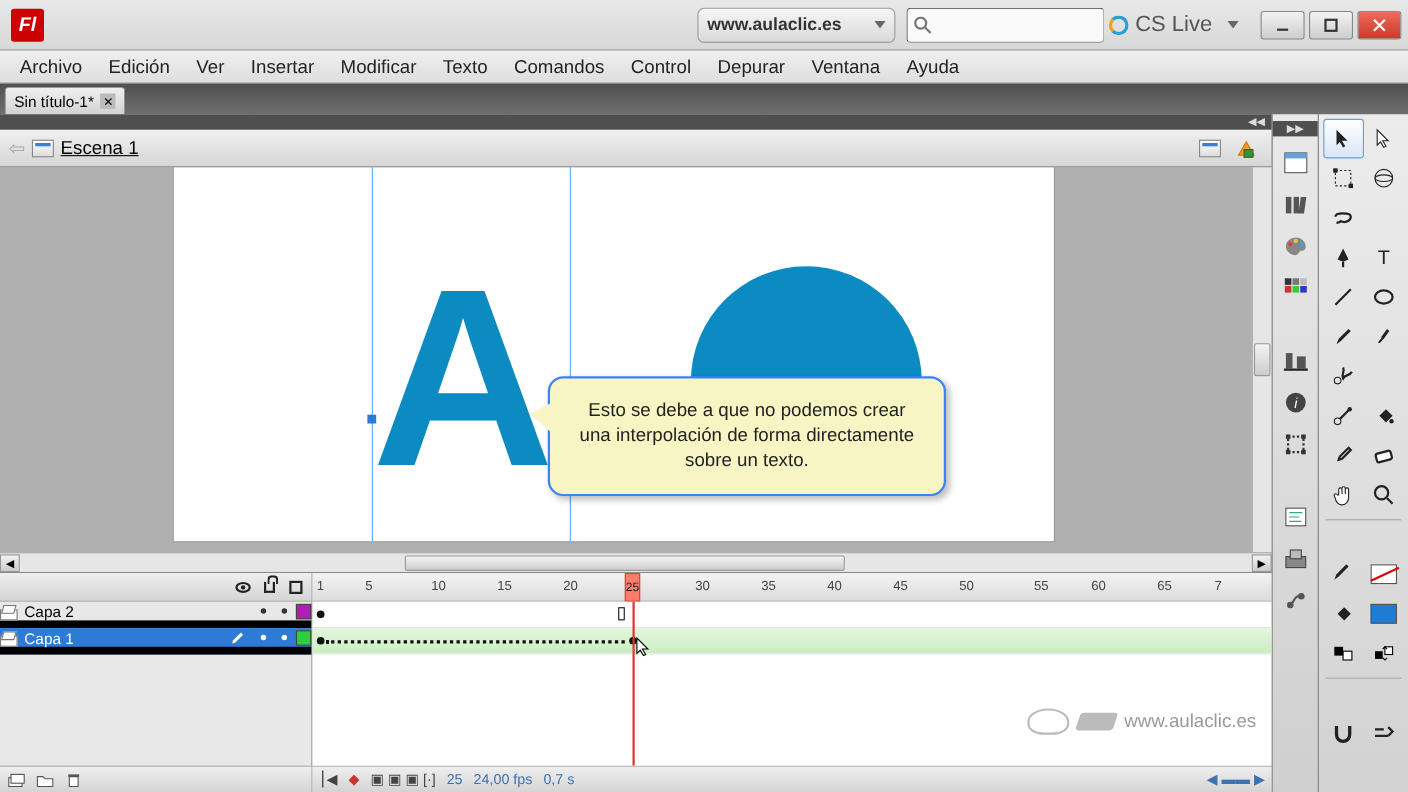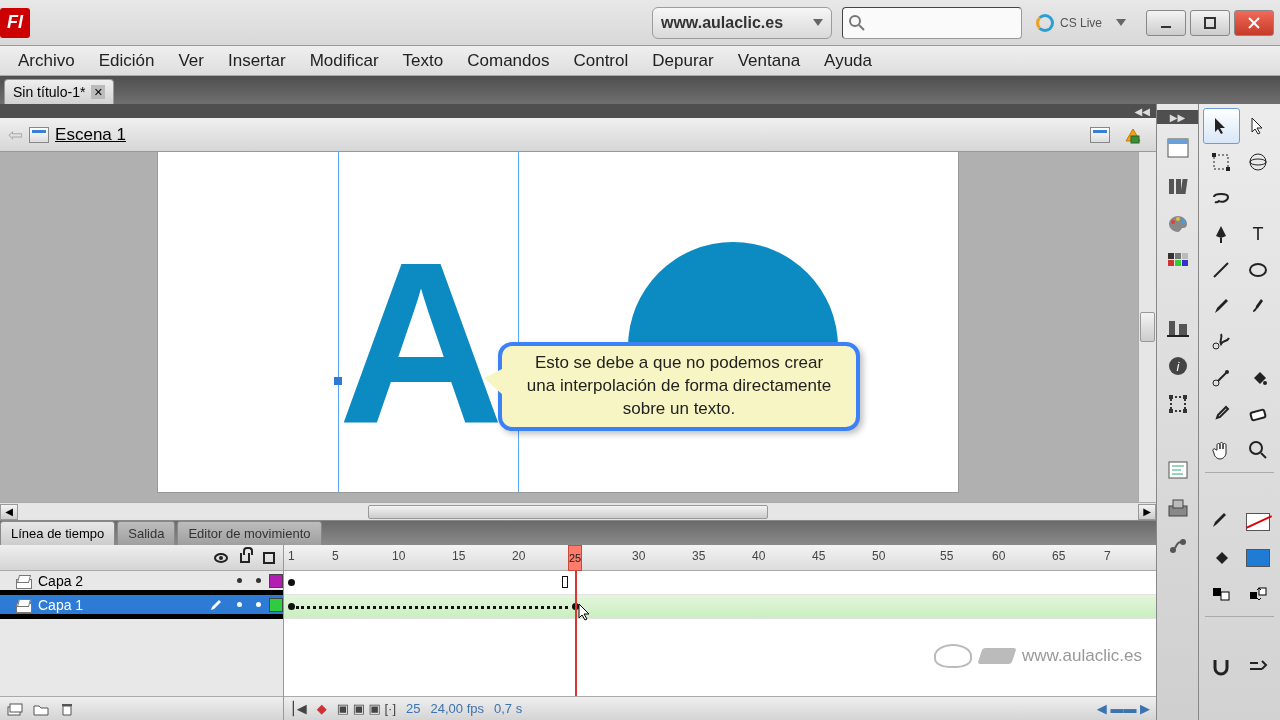--- a/index.html
+++ b/index.html
@@ -1,25 +1,25 @@
 <!DOCTYPE html>
 <html><head>
 <meta charset="utf-8">
 <style>
 * { box-sizing: border-box; margin: 0; padding: 0; font-family: "Segoe UI", Tahoma, sans-serif; }
 body { width: 1280px; height: 720px; background: #b8b8b8; overflow: hidden; font-size: 13px; }
 
 
 .titlebar { height: 46px; background: linear-gradient(#e8e8e8,#d8d8d8); display: flex; align-items: center; border-bottom: 1px solid #9a9a9a; }
-.app-icon { width: 30px; height: 30px; background: #cc0000; border-radius: 3px; display:flex; align-items:center; justify-content:center; color:#fff; font-weight:bold; font-size:18px; font-style:italic;}
+.app-icon { width: 30px; height: 30px; margin-left: 10px; background: #cc0000; border-radius: 3px; display:flex; align-items:center; justify-content:center; color:#fff; font-weight:bold; font-size:18px; font-style:italic;}
 .titlebar-spacer { flex: 1; }
 .url-drop { width: 180px; height: 32px; background: linear-gradient(#f6f6f6,#d9d9d9); border:1px solid #9c9c9c; border-radius:6px; display:flex; align-items:center; padding:0 8px; font-weight:bold; font-size:16px; color:#333;}
 .url-drop .tri { margin-left:auto; }
 .searchbox { width: 180px; height: 32px; margin-left:10px; background:#fafafa; border:1px inset #999; border-radius:4px; display:flex; align-items:center; padding:0 6px;}
-.cslive { margin-left:14px; display:flex; align-items:center; color:#555; font-size:12px;}
+.cslive { margin-left:4px; display:flex; align-items:center; color:#555; font-size:20px;}
 .cslive .ring { width:18px;height:18px;border:3px solid #2a9fd6;border-radius:50%;margin-right:6px;border-left-color:#f0a020;}
 .tri { width:0;height:0;border-left:5px solid transparent;border-right:5px solid transparent;border-top:7px solid #666;}
 .winbtns { display:flex; margin-left:18px; margin-right:4px;}
 .winbtn { width:40px;height:26px; background:linear-gradient(#f4f4f4,#ccc); border:1px solid #888; border-radius:3px; margin:0 2px; display:flex;align-items:center;justify-content:center;}
 .winbtn.close { background:linear-gradient(#f26a5a,#c63a28); color:#fff;}
 .winbtn svg { width:14px;height:14px;}
 
 
 .menubar { height:30px; background:linear-gradient(#efefef,#dedede); display:flex; align-items:center; padding:0 6px; border-bottom:1px solid #aaa; font-size:17px; color:#222;}
 .menuitem { padding:4px 12px; }
@@ -44,21 +44,21 @@
 .scenebar .icbtn{ width:26px;height:22px; margin:0 2px; display:inline-flex;align-items:center;justify-content:center;}
 .zoom { width:180px;height:26px; background:#fff;border:1px solid #888; margin-left:6px; display:flex; align-items:center; padding:0 8px; font-size:16px;}
 .zoom .tri{margin-left:auto;}
 
 .stage-wrap { flex:1; position:relative; background:#b0b0b0; overflow:hidden;}
 .canvas { position:absolute; left:158px; top:0; width:800px; height:340px; background:#fff; box-shadow:0 0 0 1px #999;}
 .guide-v { position:absolute; top:0; bottom:0; width:1px; background:#5aa7ff;}
 .bigA { position:absolute; font-family:Arial,sans-serif; font-weight:bold; font-size:230px; color:#0b8bc2; left:180px; top:100px; line-height:0.8;}
 .sel-handle{position:absolute;width:8px;height:8px;background:#2e7bd6;left:176px;top:225px;}
 .half-circle { position:absolute; width:210px;height:105px; border-radius:105px 105px 0 0; background:#0b8bc2; left:470px; top:90px;}
-.callout { position:absolute; left:340px; top:190px; width:362px; padding:6px 22px; background:#f7f5c3; border:4px solid #3b82f6; border-radius:14px; box-shadow:3px 3px 6px rgba(0,0,0,.25); font-size:17px; color:#222; text-align:center; line-height:1.35;}
+.callout { position:absolute; left:340px; top:190px; width:362px; padding:18px 22px; background:#f7f5c3; border:2px solid #3b82f6; border-radius:14px; box-shadow:3px 3px 6px rgba(0,0,0,.25); font-size:17px; color:#222; text-align:center; line-height:1.35;}
 .callout:before{ content:""; position:absolute; left:-18px; top:22px; width:0;height:0; border-top:10px solid transparent; border-bottom:18px solid transparent; border-right:20px solid #f7f5c3;}
 .callout:after{ content:""; position:absolute; left:-20px; top:21px; width:0;height:0; border-top:11px solid transparent; border-bottom:19px solid transparent; border-right:21px solid #b2af65; z-index:-1;}
 
 .hscroll{height:18px;background:#e6e6e6;border-top:1px solid #aaa;display:flex;align-items:center;}
 .hscroll .arr{width:18px;height:16px;background:linear-gradient(#f4f4f4,#ccc);border:1px solid #999;display:flex;align-items:center;justify-content:center;font-size:10px;}
 .hscroll .track{flex:1;position:relative;height:16px;}
 .hscroll .thumb{position:absolute;left:350px;width:400px;height:14px;top:1px;background:linear-gradient(#f4f4f4,#ccc);border:1px solid #999;border-radius:2px;}
 .vscroll{position:absolute;right:0;top:0;bottom:0;width:18px;background:#e6e6e6;border-left:1px solid #aaa;}
 .vscroll .vthumb{position:absolute;top:160px;height:30px;left:1px;right:1px;background:linear-gradient(#f4f4f4,#ccc);border:1px solid #999;border-radius:2px;}
 
@@ -69,21 +69,21 @@
 .tl-tab.inactive{background:linear-gradient(#bdbdbd,#9f9f9f);color:#333;}
 .tl-body{flex:1;display:flex;background:#e8e8e8;}
 .layercol{width:284px;border-right:1px solid #999;display:flex;flex-direction:column;}
 .layerhead{height:26px;background:linear-gradient(#efefef,#d4d4d4);border-bottom:1px solid #aaa;display:flex;align-items:center;justify-content:flex-end;padding-right:6px;gap:8px;}
 .layerhead .hi{width:16px;height:16px;display:flex;align-items:center;justify-content:center;}
 .eye{width:14px;height:10px;border:2px solid #222;border-radius:60% 60% 60% 60%;position:relative;}
 .eye:after{content:"";width:4px;height:4px;background:#222;border-radius:50%;position:absolute;left:3px;top:1px;}
 .lock{width:10px;height:10px;border:2px solid #222;border-top:none;position:relative;}
 .lock:before{content:"";position:absolute;top:-6px;left:1px;width:6px;height:6px;border:2px solid #222;border-bottom:none;border-radius:4px 4px 0 0;}
 .outline-sq{width:12px;height:12px;border:2px solid #222;}
-.layer{height:24px;display:flex;align-items:center;padding-left:16px;font-size:14px;border-bottom:5px solid #000000;}
+.layer{height:24px;display:flex;align-items:center;padding-left:0;font-size:14px;border-bottom:7px solid #000000;}
 .layer.sel{background:#2e7bd6;color:#fff;}
 .layer .lic{width:16px;height:14px;margin-right:6px;position:relative;}
 .layer .lic:before{content:"";position:absolute;left:0;top:5px;width:14px;height:8px;background:#fff;border:1px solid #777;}
 .layer .lic:after{content:"";position:absolute;left:2px;top:1px;width:10px;height:6px;background:#fff;border:1px solid #777;transform:skewX(-15deg);}
 .layer .dots{margin-left:auto;display:flex;align-items:center;gap:14px;margin-right:8px;}
 .dot{width:5px;height:5px;background:#333;border-radius:50%;}
 .layer.sel .dot{background:#fff;}
 .pencil{width:14px;height:14px;}
 .swatch{width:14px;height:14px;border:1px solid #444;}
 .layer-spacer{flex:1;}
@@ -221,25 +221,20 @@
     </div>
     <div class="hscroll">
       <div class="arr">◀</div>
       <div class="track">
           <div class="thumb"></div>
         </div>
       <div class="arr">▶</div>
     </div>
 
     <div class="timeline">
-      <div class="tl-tabs">
-        <div class="tl-tab">Línea de tiempo</div>
-        <div class="tl-tab inactive">Salida</div>
-        <div class="tl-tab inactive">Editor de movimiento</div>
-      </div>
       <div class="tl-body">
         <div class="layercol">
           <div class="layerhead">
             <span class="hi">
                 <span class="eye"></span>
               </span>
             <span class="hi">
                 <span class="lock"></span>
               </span>
             <span class="hi">

